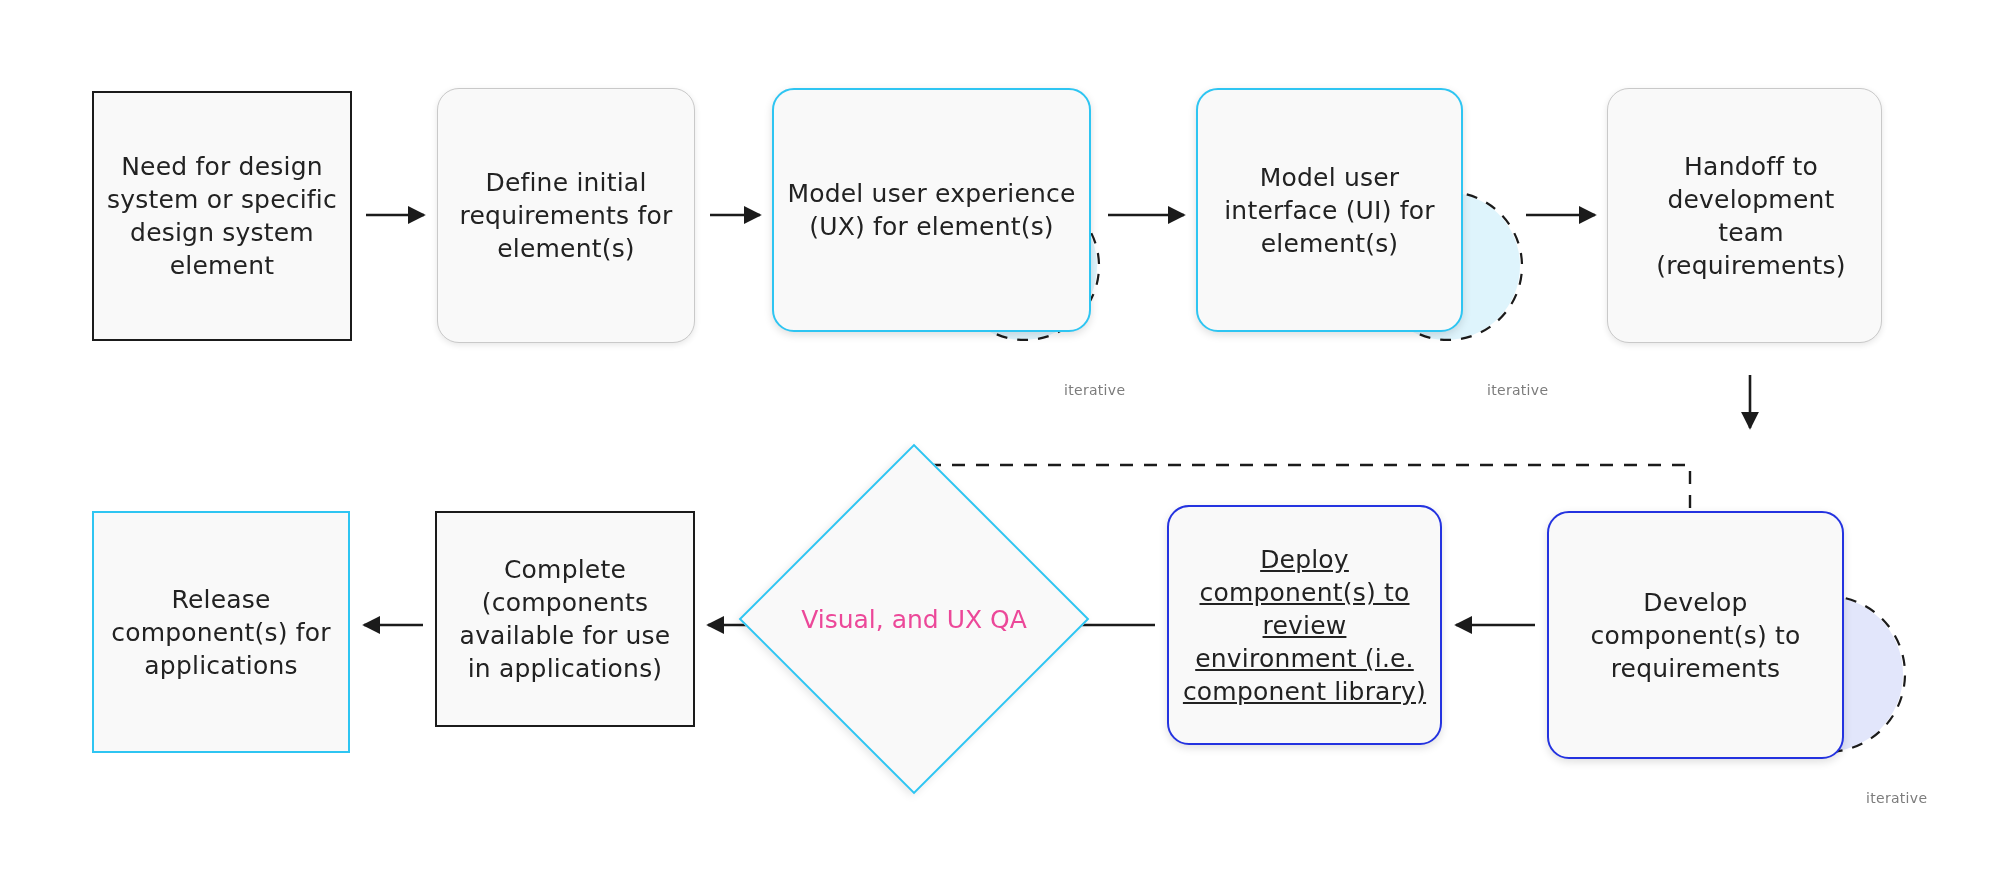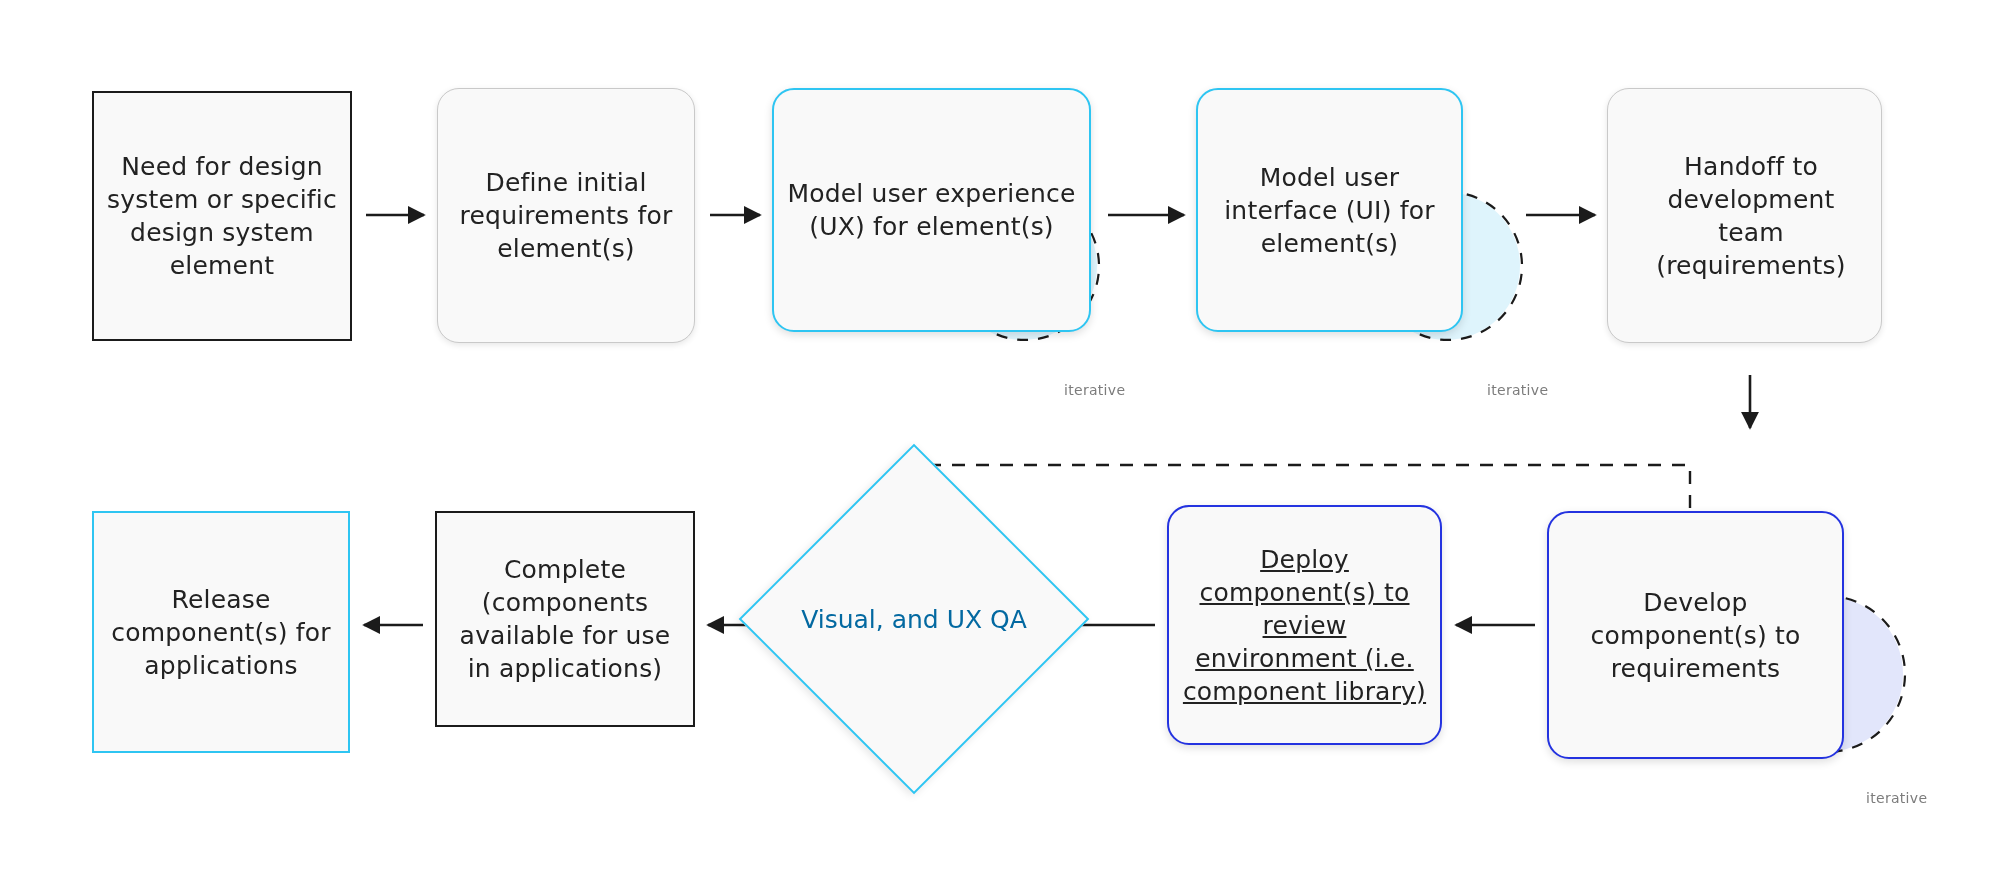--- a/index.html
+++ b/index.html
@@ -61,21 +61,21 @@
     box-sizing: border-box;
   }
   .diamond-text {
     position: absolute;
     inset: 0;
     display: flex;
     align-items: center;
     justify-content: center;
     font-size: 25px;
     line-height: 1.32;
-    color: #0369a1;
+    color: #ec4899;
     z-index: 2;
   }
   .loop-label {
     position: absolute;
     font-size: 14px;
     color: #7c7c7c;
     letter-spacing: .3px;
     white-space: nowrap;
     z-index: 7;
   }

